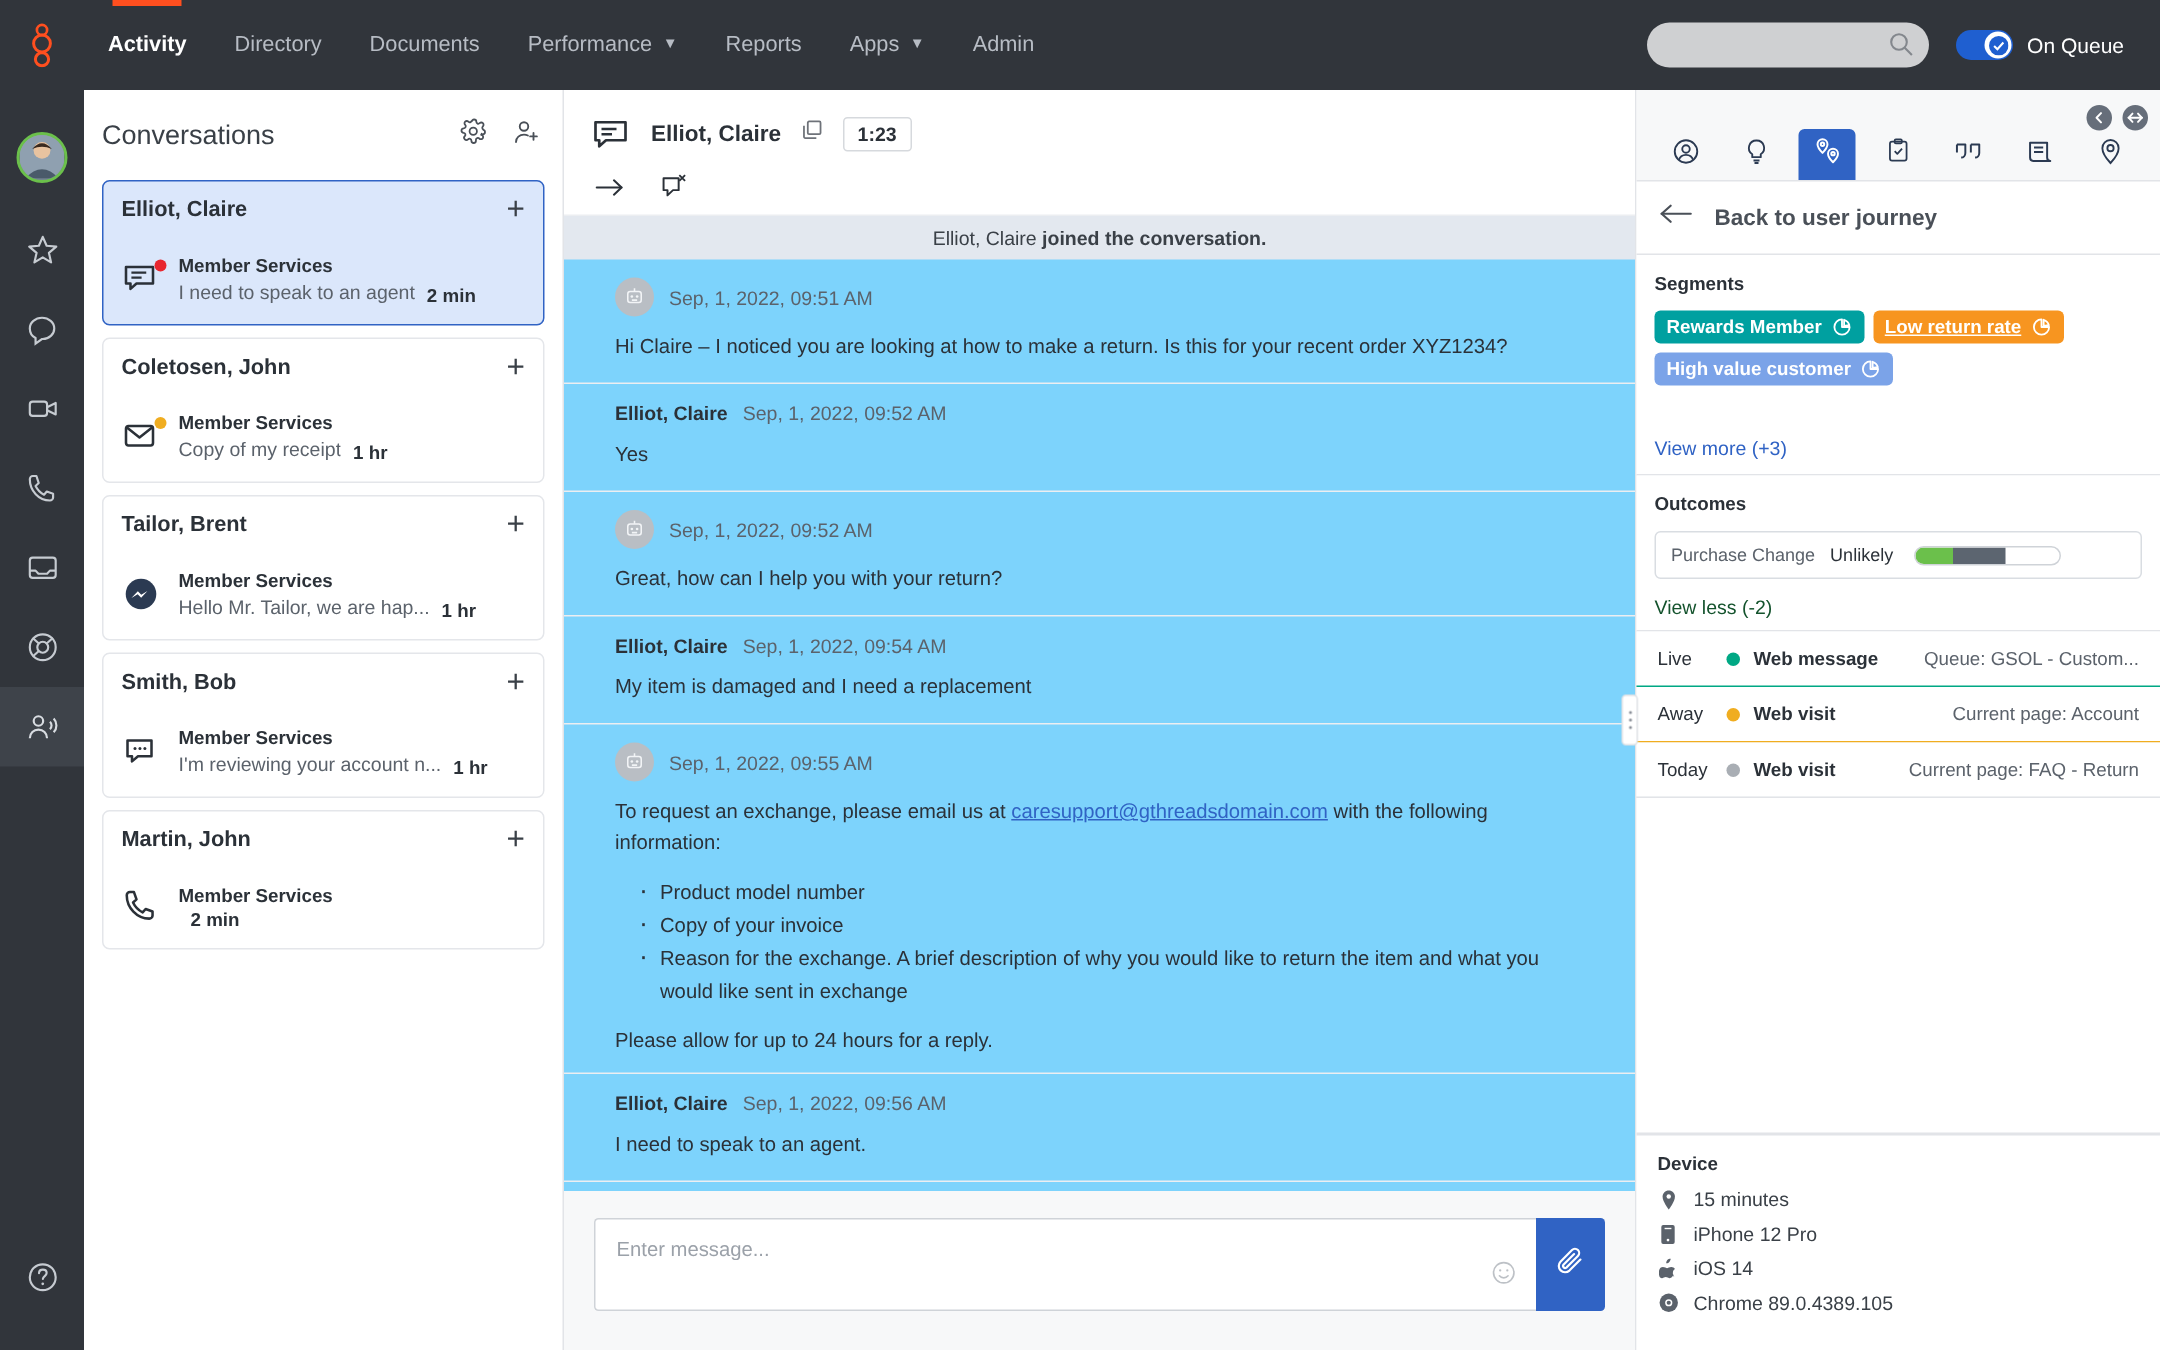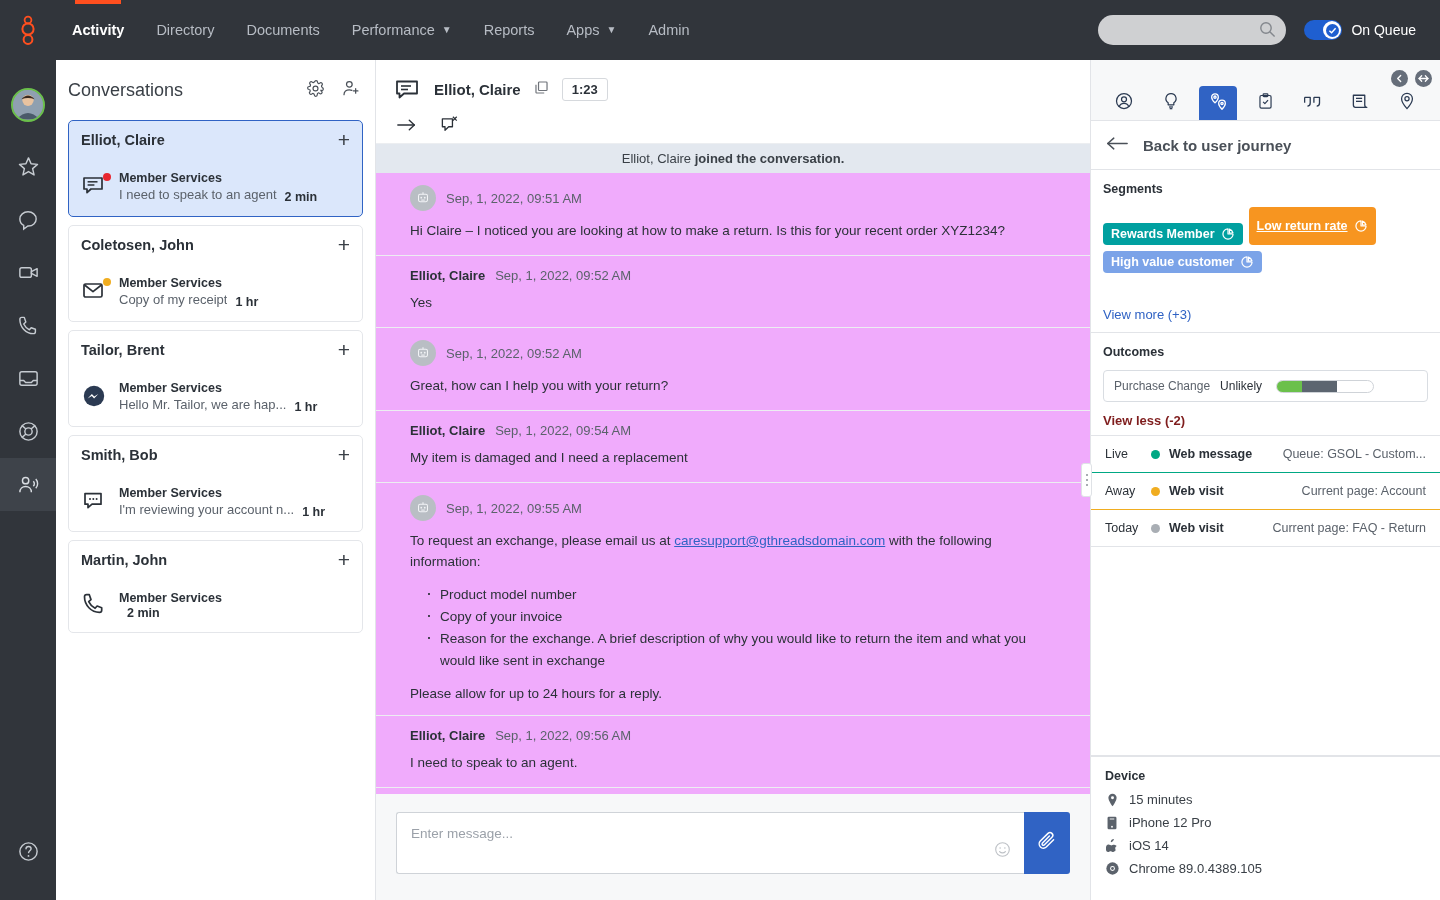--- a/index.html
+++ b/index.html
@@ -109,21 +109,21 @@
   .ch-avatar { width: 30px; height: 30px; display: flex; align-items: center; justify-content: center; }
   .ch-name { font-size: 15px; font-weight: bold; color: #2b3138; }
   .ch-copy { opacity: .8; cursor: pointer; }
   .ch-timer {
     border: 1px solid #d6d9dd; border-radius: 3px; padding: 3px 9px; font-size: 13px;
     font-weight: bold; color: #2b3138; background: #fff;
   }
   .ch-row2 { display: flex; align-items: center; gap: 20px; margin-top: 11px; padding-left: 4px; }
   .ch-act { cursor: pointer; display: flex; align-items: center; }
 
-  .thread { flex: 1; overflow-y: auto; background: #f0abfc; }
+  .thread { flex: 1; overflow-y: auto; background: #7dd3fc; }
   .sysmsg {
     background: #e3e8ef; text-align: center; font-size: 13px; color: #3a4047; padding: 7px 0;
   }
   .sysmsg b { font-weight: bold; }
   .msg { padding: 12px 34px 14px 34px; border-bottom: 1px solid #eceef1; }
   .msg-head { display: flex; align-items: center; gap: 10px; }
   .bot-av {
     width: 26px; height: 26px; border-radius: 50%; background: #b9bec4;
     display: flex; align-items: center; justify-content: center; flex: 0 0 26px;
   }
@@ -187,21 +187,21 @@
   .rp-back-label { font-size: 15px; color: #4a5058; font-weight: bold; }
 
   .rp-card { background: #fff; border-bottom: 1px solid #e2e4e8; padding: 12px 12px 10px 12px; }
   .rp-card-title { font-size: 12.5px; font-weight: bold; color: #2b3138; margin-bottom: 11px; }
   .chips { display: flex; flex-wrap: wrap; gap: 6px; }
   .chip {
     display: inline-flex; align-items: center; gap: 6px; color: #fff; font-size: 12.5px;
     font-weight: bold; border-radius: 4px; padding: 4px 8px; cursor: pointer;
   }
   .viewmore { color: #2f62c4; font-size: 13px; margin-top: 34px; cursor: pointer; }
-  .viewless { color: #7f1d1d; font-size: 13px; font-weight: bold; margin-top: 11px; cursor: pointer; display: inline-block; }
+  .viewless { color: #14532d; font-size: 13px; font-weight: normal; margin-top: 11px; cursor: pointer; display: inline-block; }
 
   .outcome-box { border: 1px solid #d9dde2; border-radius: 4px; padding: 8px 10px; display: flex; align-items: center; gap: 10px; }
   .oc-label { font-size: 12px; color: #5b626b; }
   .oc-val { font-size: 12px; color: #2b3138; }
   .oc-track {
     flex: 1; height: 13px; border-radius: 7px; border: 1px solid #cfd3d8; background: #fff;
     display: flex; overflow: hidden; max-width: 98px; margin-left: 4px;
   }
   .oc-seg-green { width: 26%; background: #6bc04b; }
   .oc-seg-gray { width: 36%; background: #5c6570; }
@@ -743,21 +743,21 @@
             <line x1="24" y1="9" x2="3" y2="9"></line>
             <polyline points="9.5,3.2 3,9 9.5,14.8"></polyline>
           </svg>
         </span>
         <span class="rp-back-label">Back to user journey</span>
       </div>
 
       <div class="rp-card">
         <div class="rp-card-title">Segments</div>
         <div class="chips" id="segment-chips">
-            <span class="chip" style="background: rgb(0, 160, 160); margin-top: 16px;">
+            <span class="chip" style="background: rgb(0, 160, 160);">
               <span>Rewards Member</span>
     <span style="display:flex">
                 <svg width="14" height="14" viewBox="0 0 16 16" fill="none" stroke="#fff" stroke-width="1.4" stroke-linejoin="round">
   <path d="M8 2.2A5.8 5.8 0 1 0 13.8 8H8z"></path>
                   <path d="M8 2.2V8h5.8" opacity="0"></path>
                   <path d="M9.6 2.5A5.8 5.8 0 0 1 13.6 6.6L9.6 7.1z"></path>
                 </svg>
               </span>
             </span>
             <span class="chip" style="background: rgb(247, 149, 32); text-decoration: underline;">

